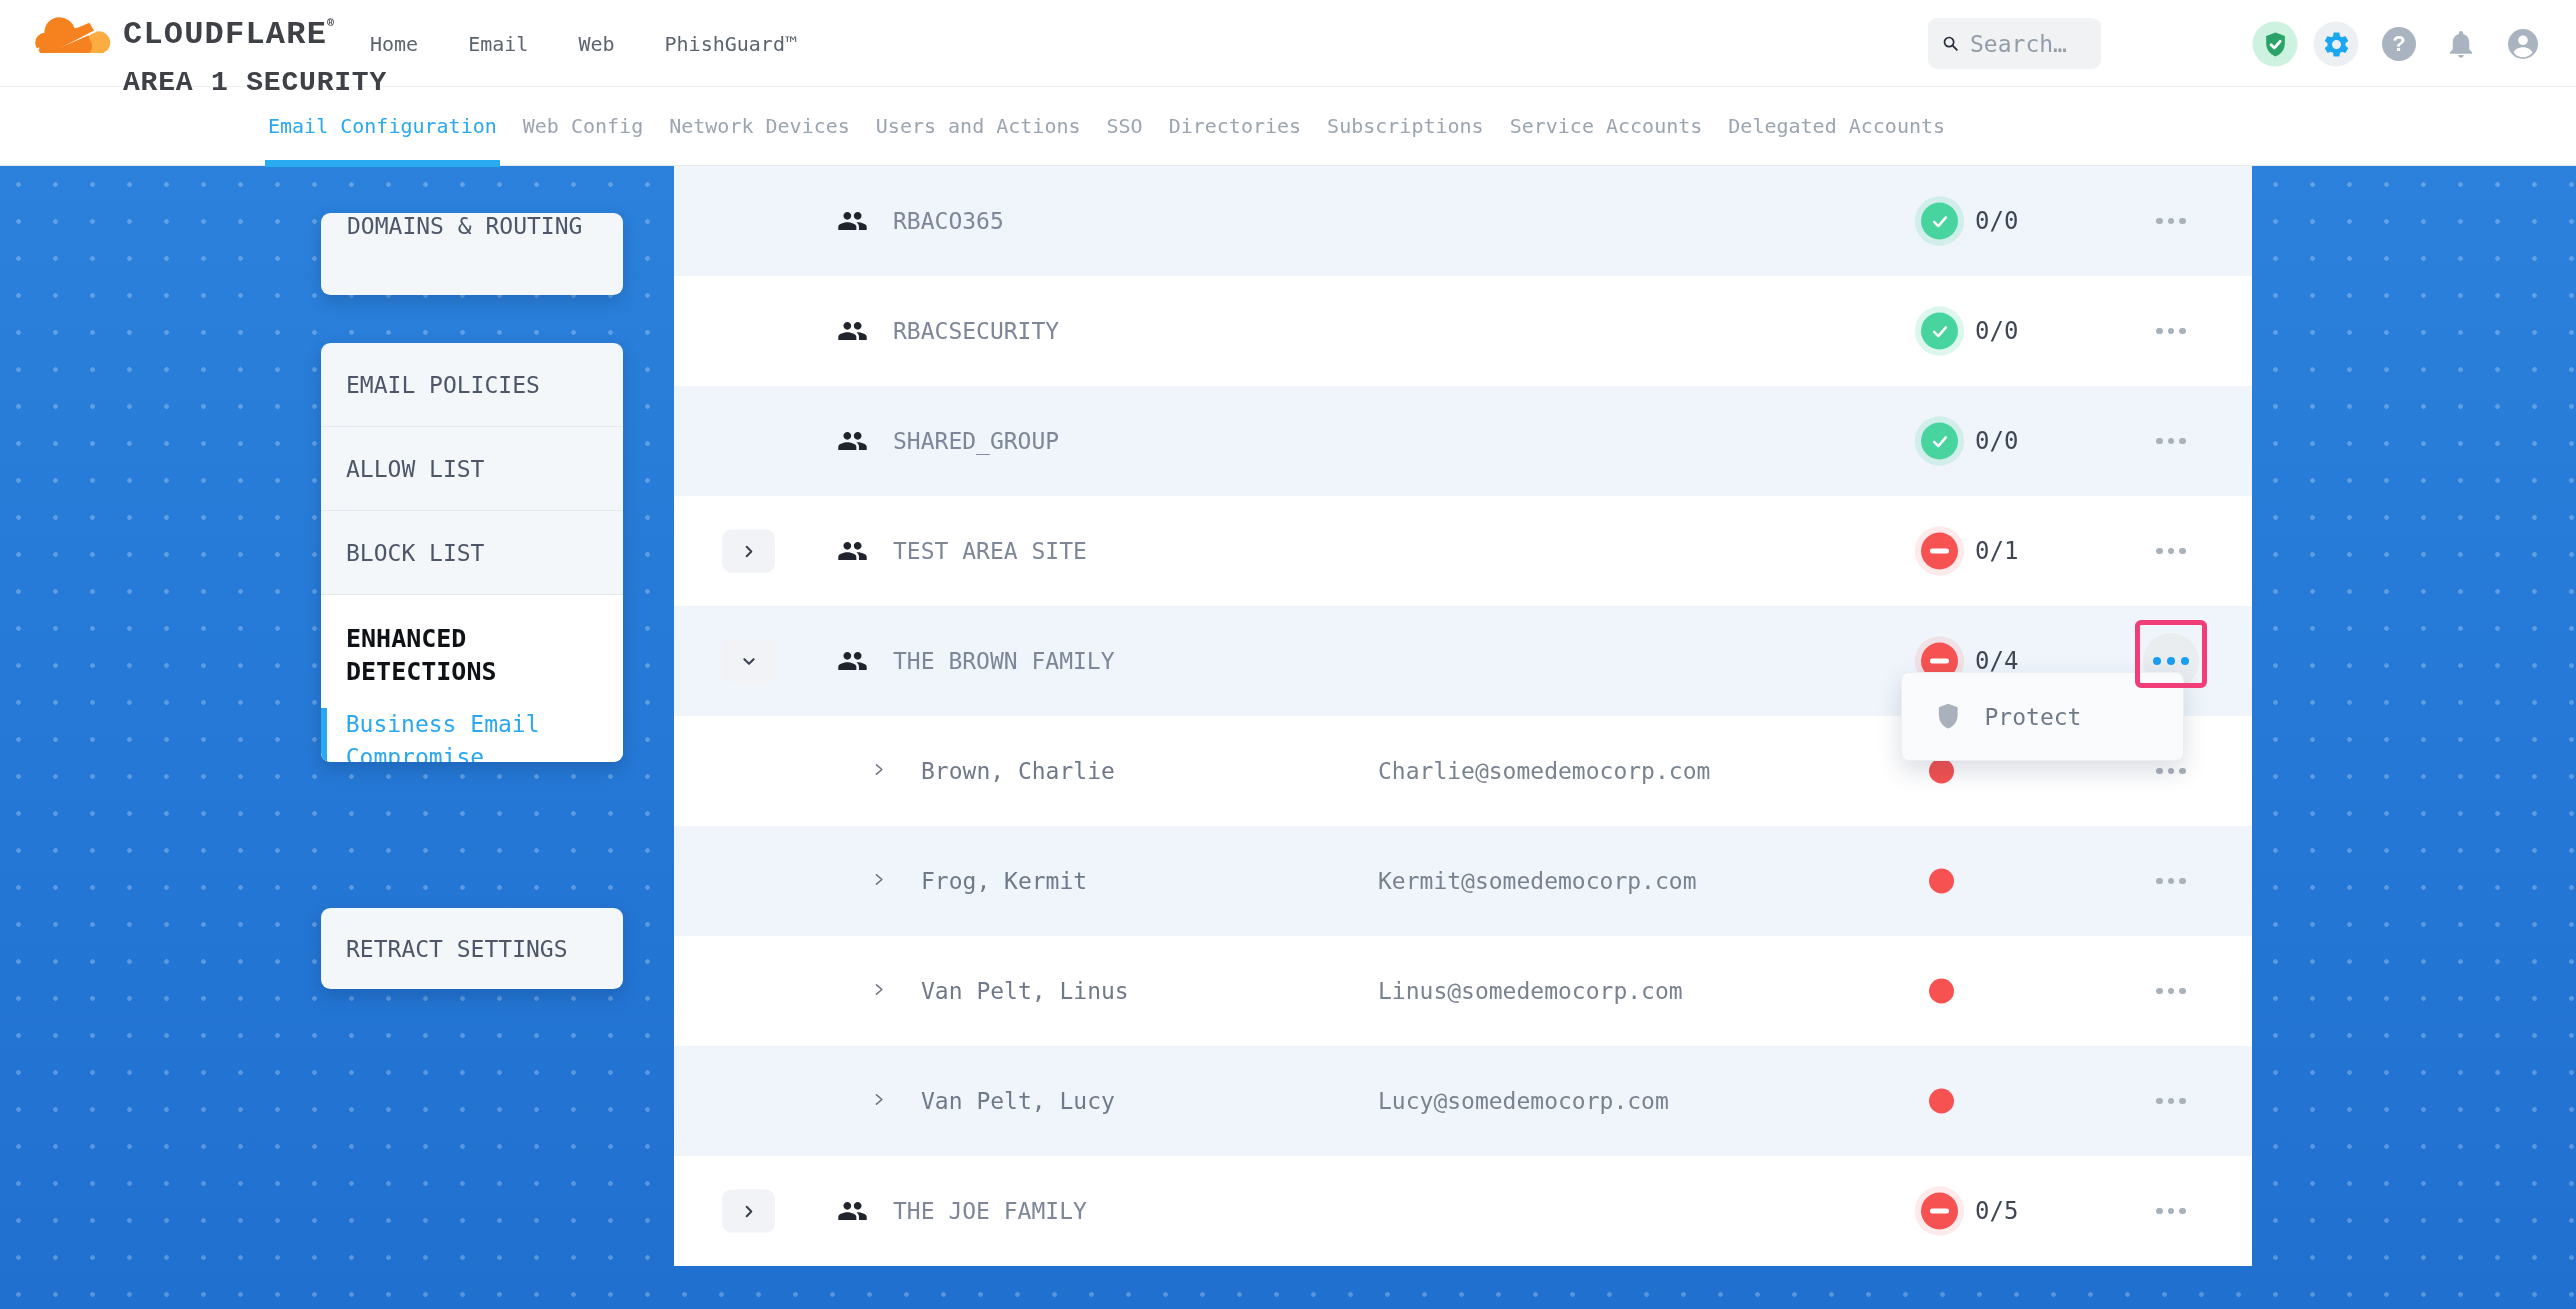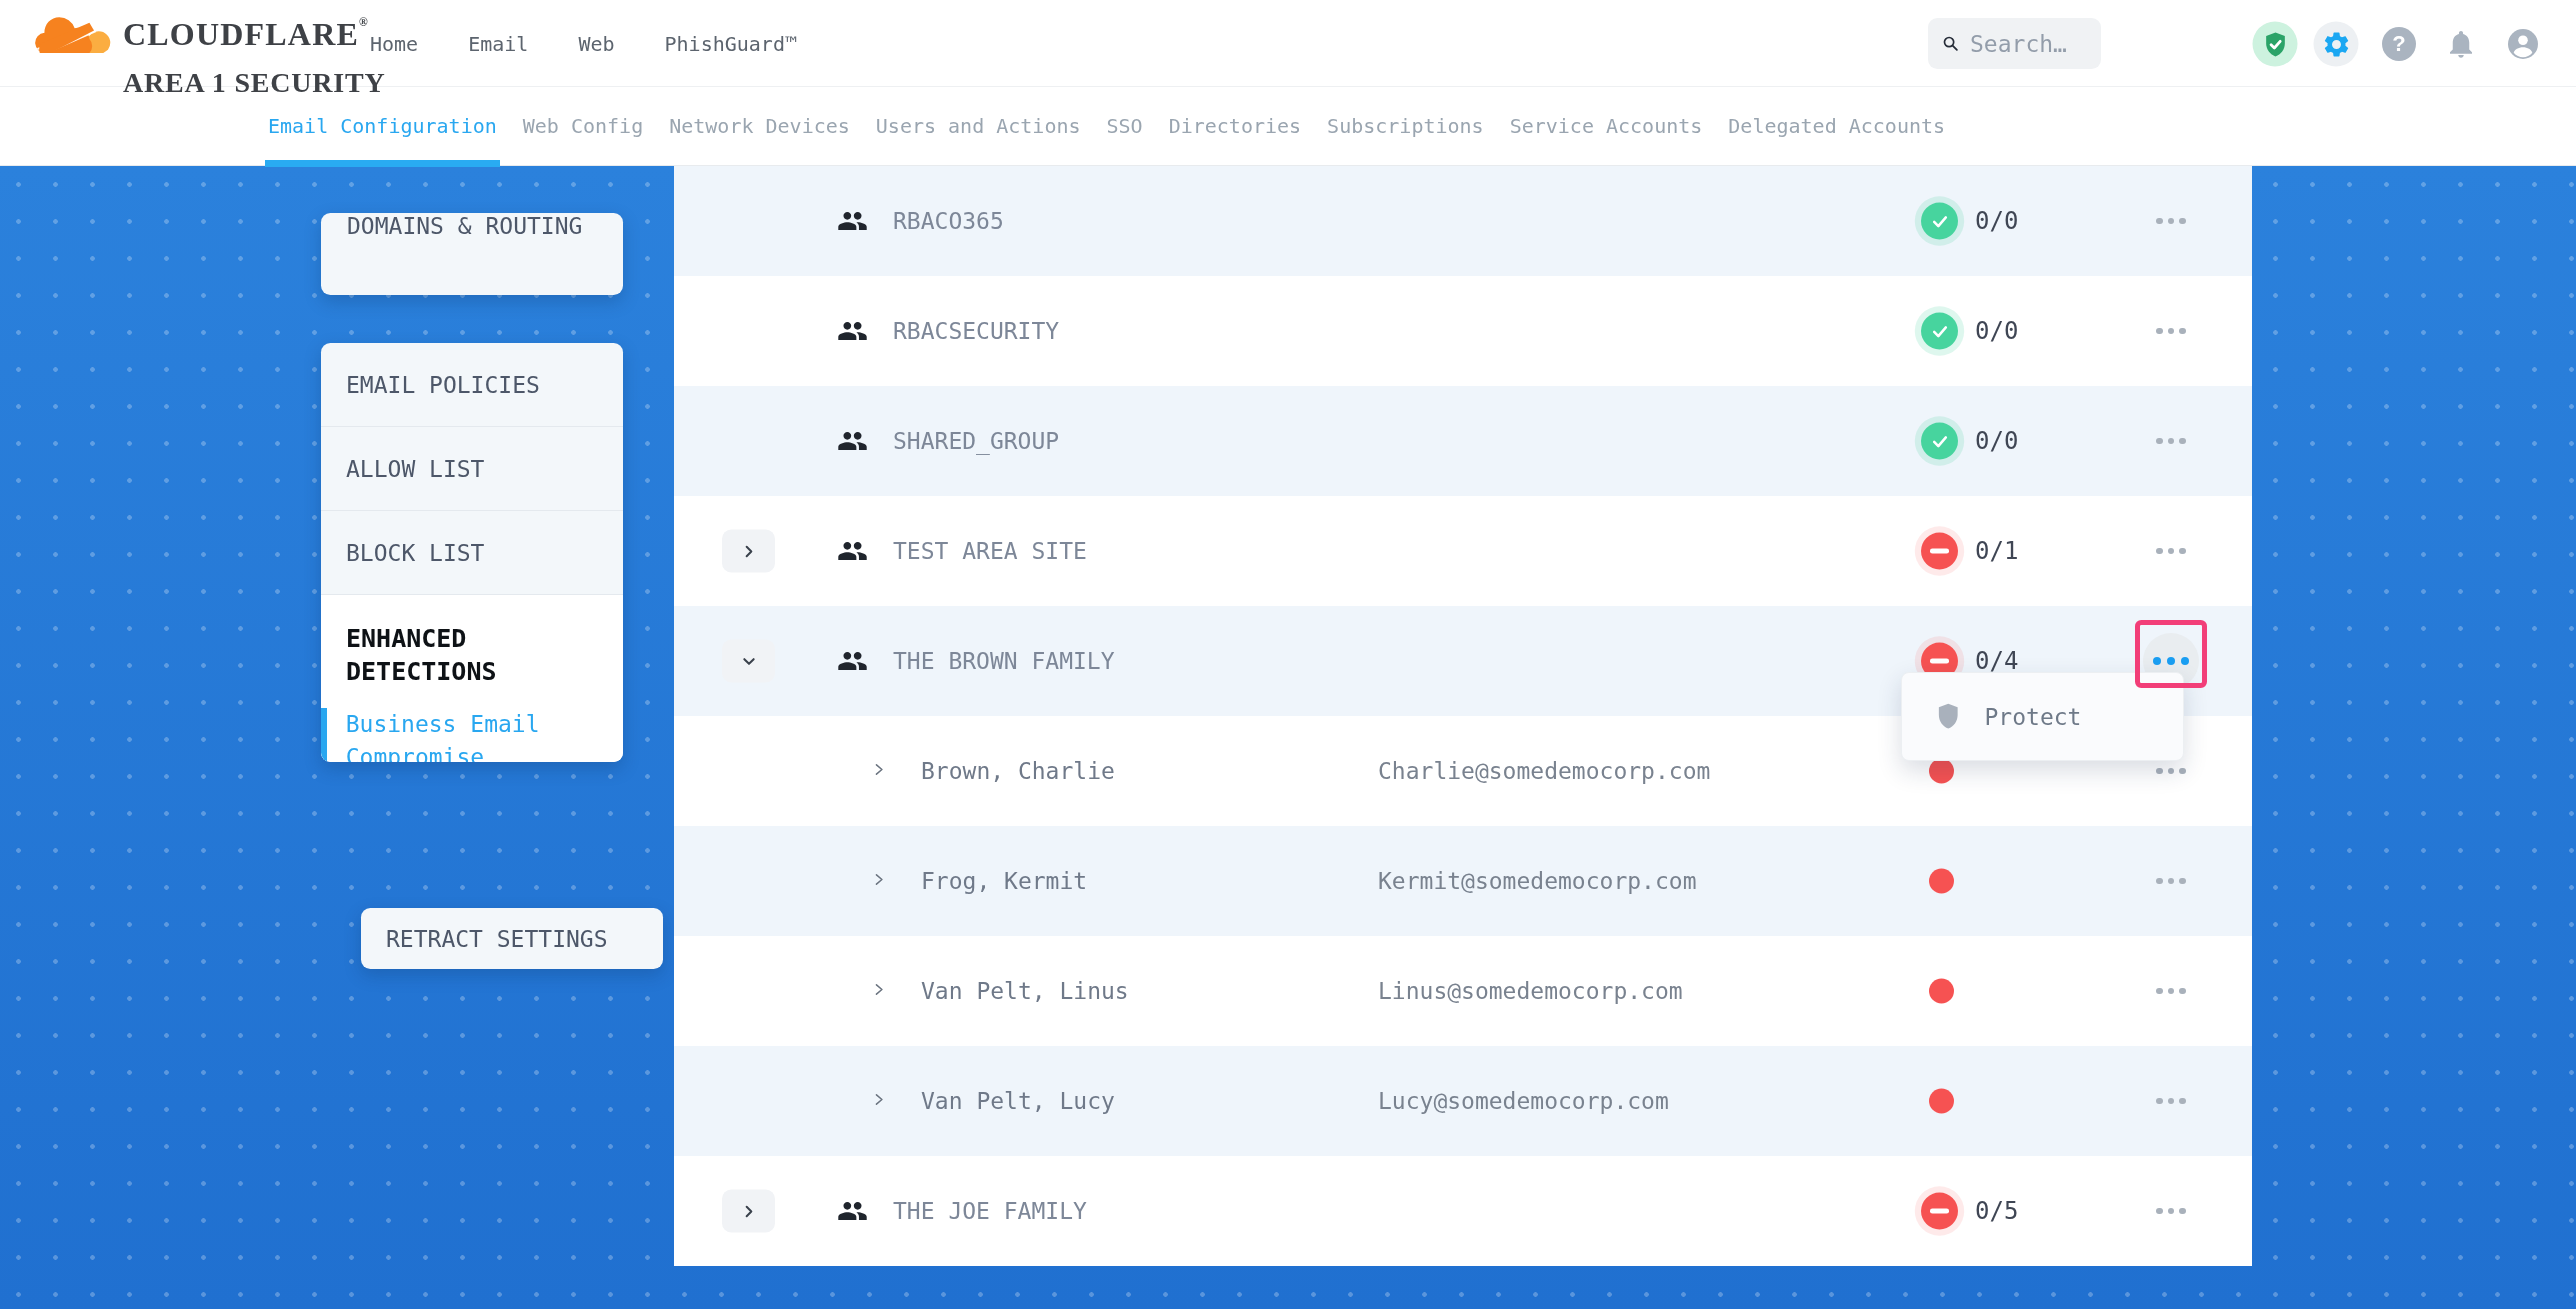--- a/index.html
+++ b/index.html
@@ -6,21 +6,21 @@
   html,body { width:2576px; height:1309px; overflow:hidden;
     font-family:"DejaVu Sans Mono", monospace; background:#2070d0; }
   .page { position:relative; width:2576px; height:1309px; }
 
   
   .hdr { position:absolute; left:0; top:0; width:100%; height:87px; background:#fff;
          border-bottom:0.8px solid #eef0f2; z-index:20; }
   .logo { position:absolute; left:35px; top:4.7px; display:flex; cursor:pointer; }
   .logo-cloud { position:absolute; left:0; top:3.1px; }
   .logo-txt { position:absolute; left:88px; top:11px; width:327px;
-              font-family:Liberation Serif, serif; color:#3e4146; }
+              font-family:Liberation Mono, monospace; color:#3e4146; }
   .logo-title { font-size:32px; font-weight:800; letter-spacing:1.2px; white-space:nowrap; }
   .logo-title .reg { font-size:11.7px; vertical-align:top; }
   .logo-sub { font-size:28px; font-weight:700; letter-spacing:0.8px; margin-top:14px; white-space:nowrap; }
   .top-nav { position:absolute; left:370px; top:0; height:87px; display:flex; align-items:center; gap:50px; }
   .top-link { font-size:20px; color:#5c646e; cursor:pointer; text-decoration:none; white-space:nowrap; }
   .search { position:absolute; left:1928px; top:18px; width:173px; height:51px; background:#f0f2f4;
             border-radius:9.3px; display:flex; align-items:center; padding:0 14px; gap:11px; cursor:text; }
   .search input { border:none; outline:none; background:transparent; width:117px;
                   font-family:inherit; font-size:23px; color:#3c434e; }
   .search input::placeholder { color:#939daa; }
@@ -57,21 +57,21 @@
   .c2 { top:177px; height:419px; overflow:hidden; }
   .side-item { height:84px; display:flex; align-items:center; padding:0 25px;
                border-bottom:1.6px solid #e4e9ee; cursor:pointer; }
   .enhanced { background:#fff; height:255px; padding:26.5px 14px 0 25px; }
   .enh-title { font-weight:700; font-size:25px; line-height:33px; color:#0e1216; cursor:pointer; }
   .enh-items { margin-top:20px; }
   .sub-item { font-size:23px; line-height:33px; color:#5c6678; cursor:pointer; }
   .sub-item.active { color:#29a7f0; border-left:6.2px solid #29a7f0;
                      margin-left:-25px; padding-left:18.7px; }
   .sub-item:not(.active) { margin-top:17px; }
-  .c3 { top:742px; height:61px; display:flex; align-items:center; padding:0 25px; cursor:pointer;margin-left:40px; }
+  .c3 { top:742px; height:81px; display:flex; align-items:center; padding:0 25px; cursor:pointer; }
 
   
   .table { position:absolute; left:674px; top:0; width:1578px; height:1097px; background:#fff; }
   .row { position:relative; height:110px; background:#fff; }
   .rows .row:nth-of-type(odd) { background:#eff5fb; }
   .row > * { position:absolute; top:50%; transform:translateY(-50%); }
 
   .expander { left:48px; width:53px; height:43px; background:#f1f3f6; border:none;
               border-radius:9.3px; display:none; align-items:center; justify-content:center; cursor:pointer; }
   .row.collapsed .expander, .row.expanded .expander { display:flex; }

